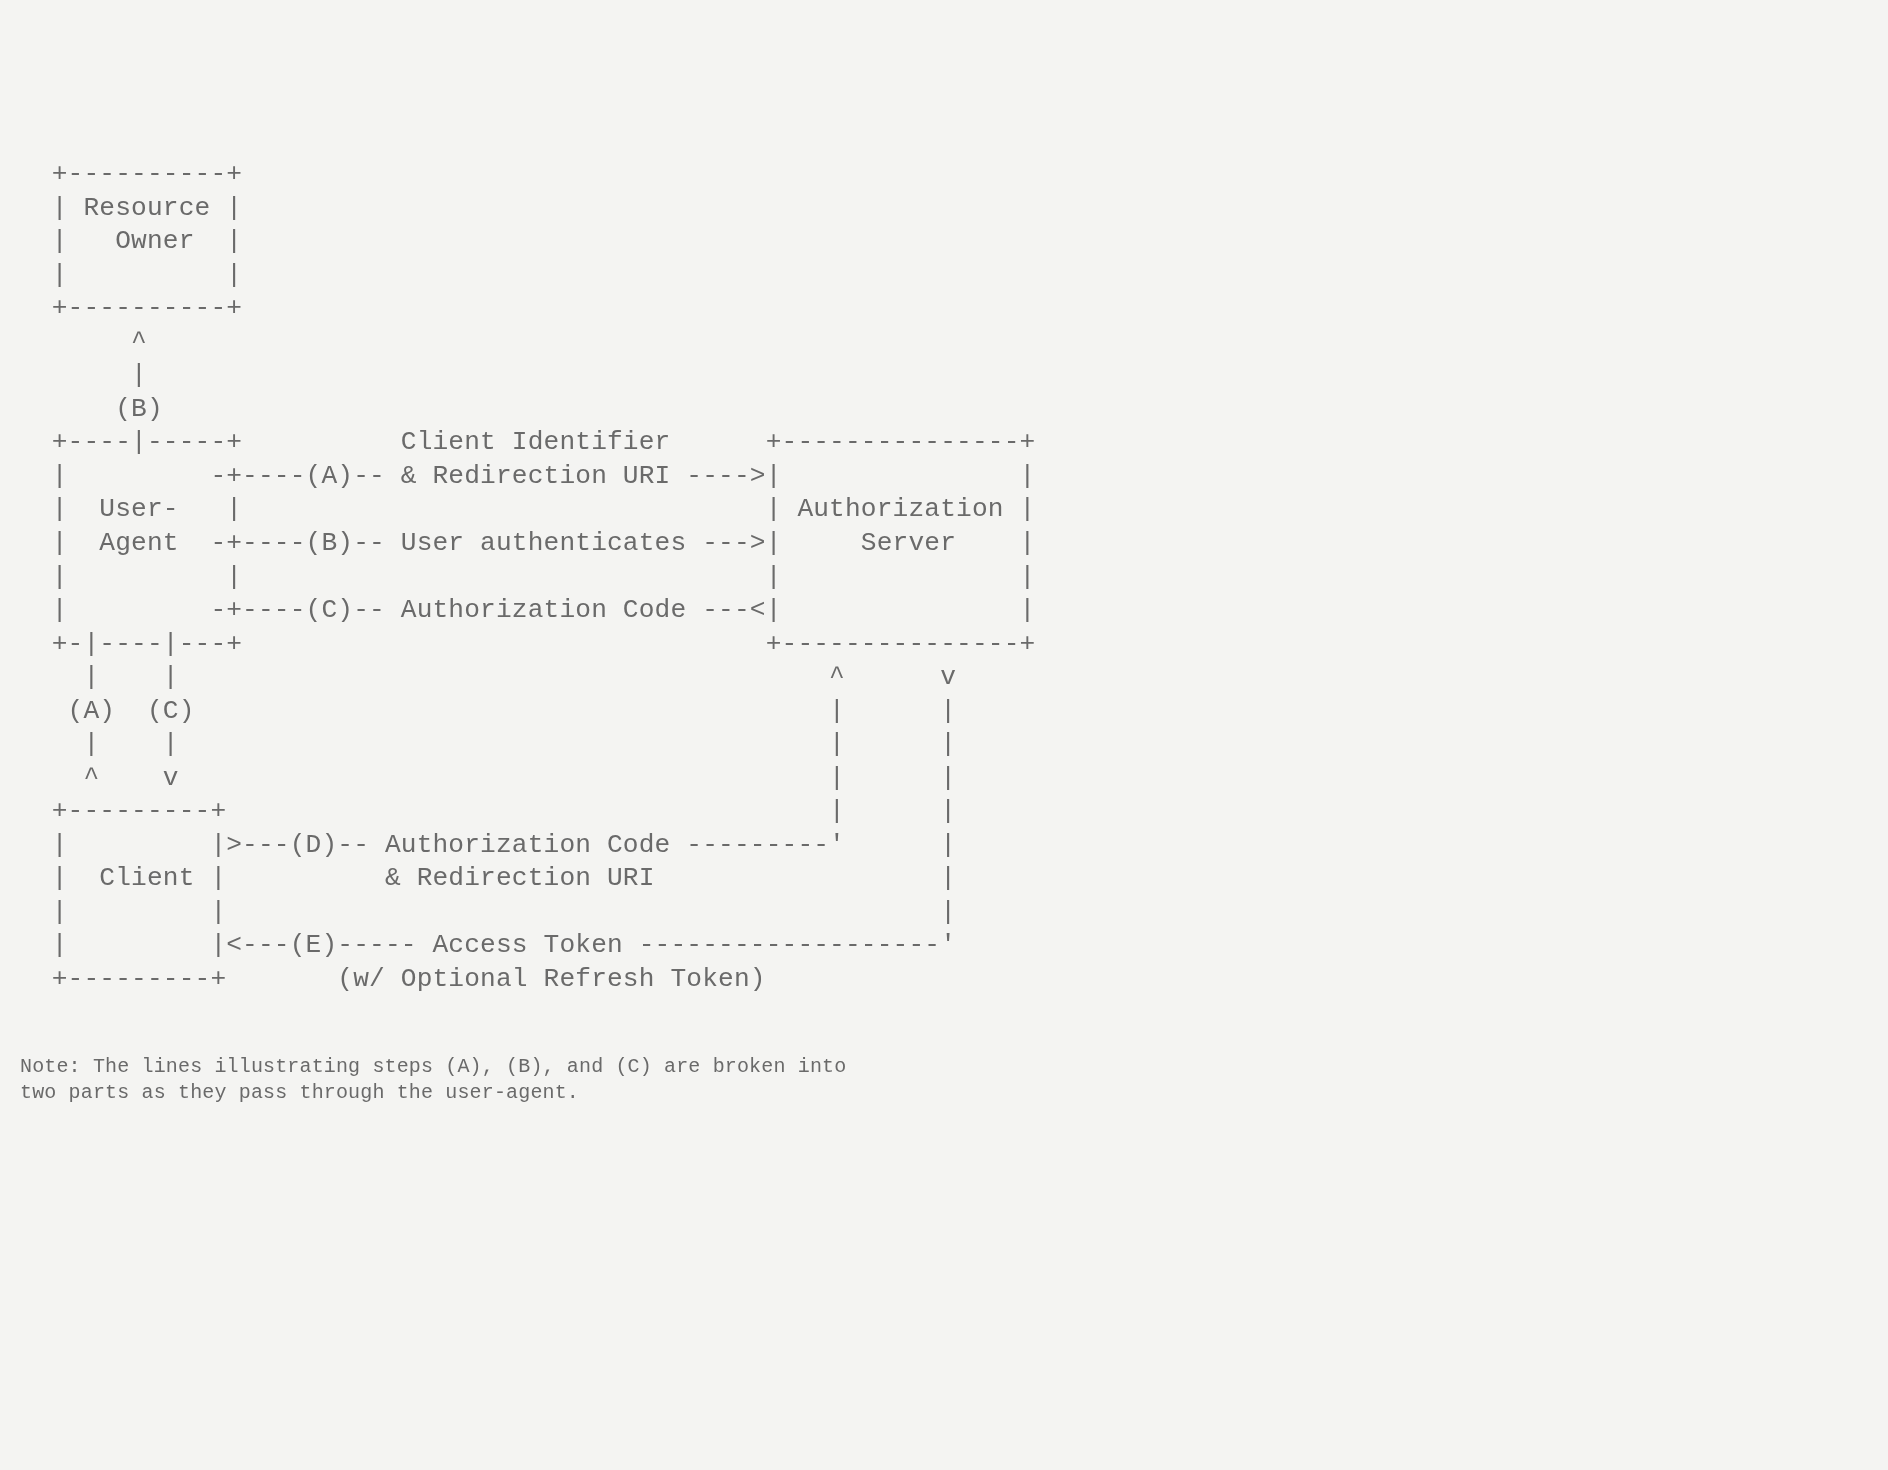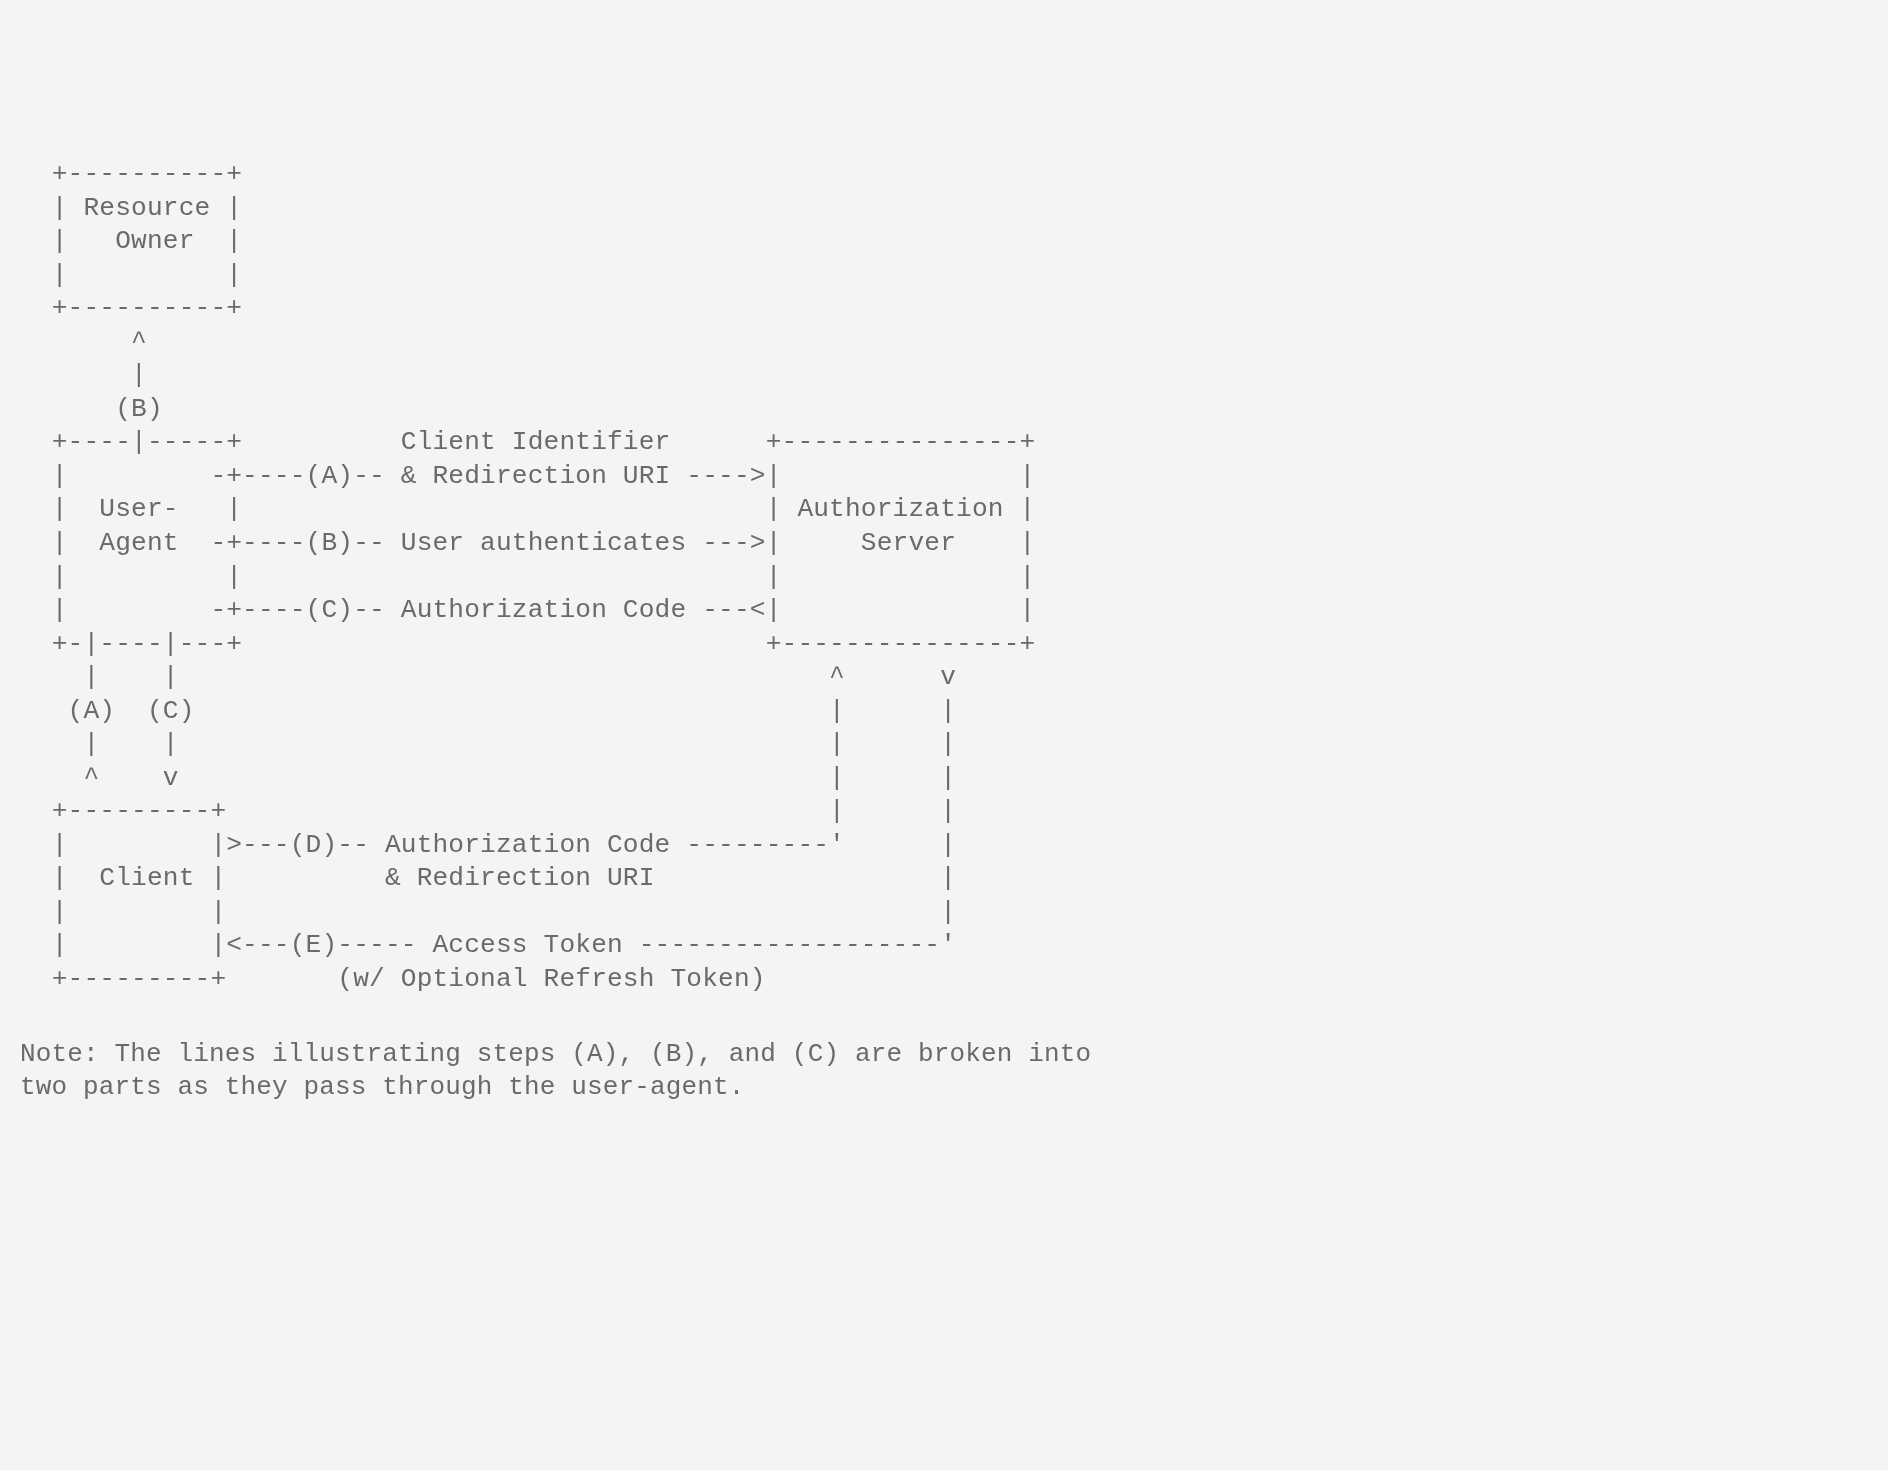--- a/index.html
+++ b/index.html
@@ -12,22 +12,22 @@
       line-height: 1.28;
       color: #6a6a6a;
       white-space: pre;
       letter-spacing: 0.15px;
       overflow: hidden;
     }
     .diagram {
       display: block;
     }
     .note {
-      margin-top: 8px;
-      font-size: 26px;
+      margin-top: 24px;
+      font-size: 20px;
       line-height: 1.28;
       white-space: pre;
     }
   </style>
 </head>
 <body>
 
 
 
 <div class="diagram" id="diagram-target">  +----------+

